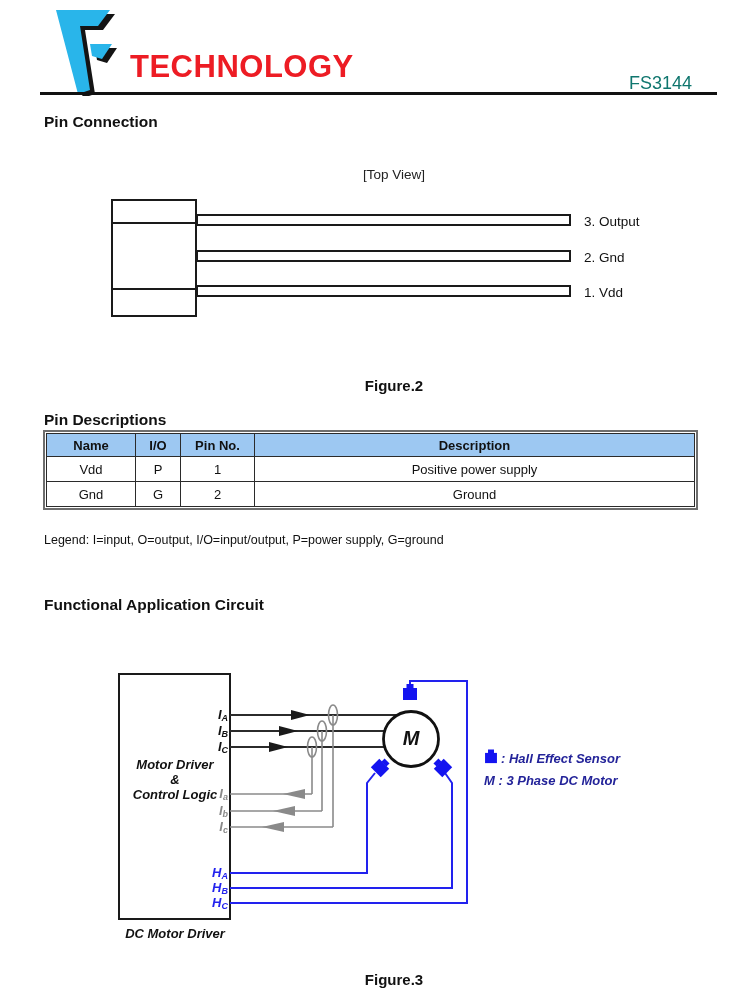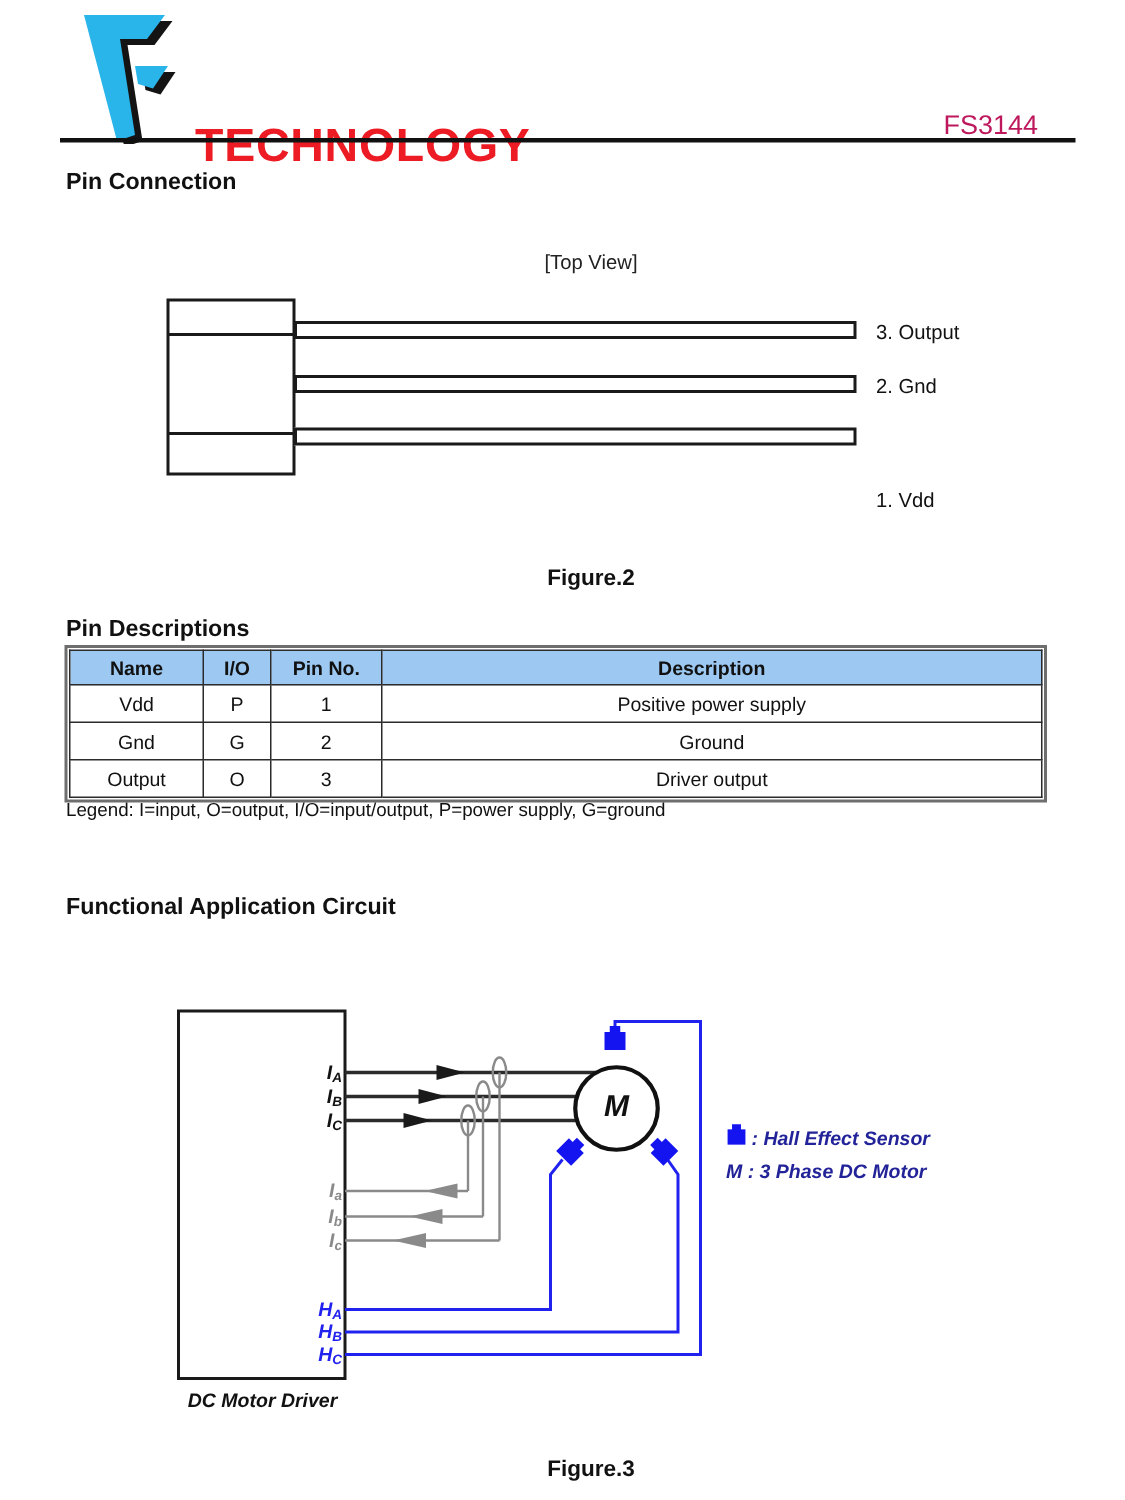--- a/index.html
+++ b/index.html
@@ -3,22 +3,22 @@
 <meta charset="utf-8">
 <style>
   html,body{margin:0;padding:0;background:#fff;}
   .page{position:relative;width:750px;height:1000px;background:#ffffff;overflow:hidden;
         font-family:"Liberation Sans",sans-serif;color:#111;}
   .abs{position:absolute;}
 
   
   .brand{position:absolute;left:130px;color:var(--brand-red);font-weight:bold;
          font-size:31px;line-height:36px;letter-spacing:0.5px;}
-  .brand1{top:11px;} .brand2{top:49px;margin-top:30px;}
-  .part-no{position:absolute;right:58px;top:73px;font-size:18px;color:#be185d;}
+  .brand1{top:11px;} .brand2{top:49px;}
+  .part-no{position:absolute;right:58px;top:73px;font-size:18px;color:#0f766e;}
   .head-rule{position:absolute;left:40px;top:92px;width:677px;height:2.5px;background:#111;}
 
   .sec-heading{position:absolute;left:44px;font-size:15.5px;font-weight:bold;color:#111;}
   .center-line{position:absolute;left:0;width:740px;text-align:center;padding-left:24px;}
   .topview{top:167px;font-size:13.5px;color:#222;}
   .fig-cap{font-size:15px;font-weight:bold;color:#111;}
 
   
   .pkg-body{position:absolute;left:111px;top:199px;width:86px;height:118px;
             border:2px solid #1a1a1a;box-sizing:border-box;background:#fff;}
@@ -85,21 +85,21 @@
   <div class="center-line topview">[Top View]</div>
 
   <div class="pkg-body"></div>
   <div class="pkg-div" style="top:222px;"></div>
   <div class="pkg-div" style="top:288px;"></div>
   <div class="pkg-pin" style="top:214px;"></div>
   <div class="pkg-pin" style="top:250px;"></div>
   <div class="pkg-pin" style="top:285px;"></div>
   <div class="pin-label" style="top:214px;">3. Output</div>
   <div class="pin-label" style="top:250px;">2. Gnd</div>
-  <div class="pin-label" style="top:285px;margin-top:41px;">1. Vdd</div>
+  <div class="pin-label" style="top:285px;">1. Vdd</div>
 
   <div class="center-line fig-cap" style="top:377px;">Figure.2</div>
 
   <div class="sec-heading" style="top:411px;">Pin Descriptions</div>
 
   <div class="tbl-wrap">
     <table class="pins">
       <colgroup>
           <col style="width:89px;">
           <col style="width:45px;">
@@ -118,26 +118,20 @@
         <td>P</td>
         <td>1</td>
         <td>Positive power supply</td>
       </tr>
       <tr>
         <td>Gnd</td>
         <td>G</td>
         <td>2</td>
         <td>Ground</td>
       </tr>
-      <tr>
-        <td>Output</td>
-        <td>O</td>
-        <td>3</td>
-        <td>Driver output</td>
-      </tr>
     </tbody>
       </table>
   </div>
   <div class="legend-line">Legend: I=input, O=output, I/O=input/output, P=power supply, G=ground</div>
 
   <div class="sec-heading" style="top:596px;">Functional Application Circuit</div>
 
   <svg class="abs" style="left:0;top:655px;" width="750" height="290" viewBox="0 655 750 290">
 
     <rect x="119" y="674" width="111" height="245" fill="#ffffff" stroke="#1a1a1a" stroke-width="2"></rect>
@@ -207,20 +201,25 @@
   <div class="sig sig-blue" style="top:865px;">
     <span>H</span><span class="sub">A</span>
   </div>
   <div class="sig sig-blue" style="top:880px;">
     <span>H</span><span class="sub">B</span>
   </div>
   <div class="sig sig-blue" style="top:895px;">
     <span>H</span><span class="sub">C</span>
   </div>
 
+  <div class="boxlabel" style="top:757px;">
+    <div>Motor Driver</div>
+    <div>&amp;</div>
+    <div>Control Logic</div>
+  </div>
   <div class="motor-m">M</div>
 
   <div class="circ-legend" style="left:501px;top:751px;">: Hall Effect Sensor</div>
   <div class="circ-legend" style="left:484px;top:773px;">M : 3 Phase DC Motor</div>
 
   <div class="dc-caption">DC Motor Driver</div>
 
   <div class="center-line fig-cap" style="top:971px;">Figure.3</div>
 
 </div>

